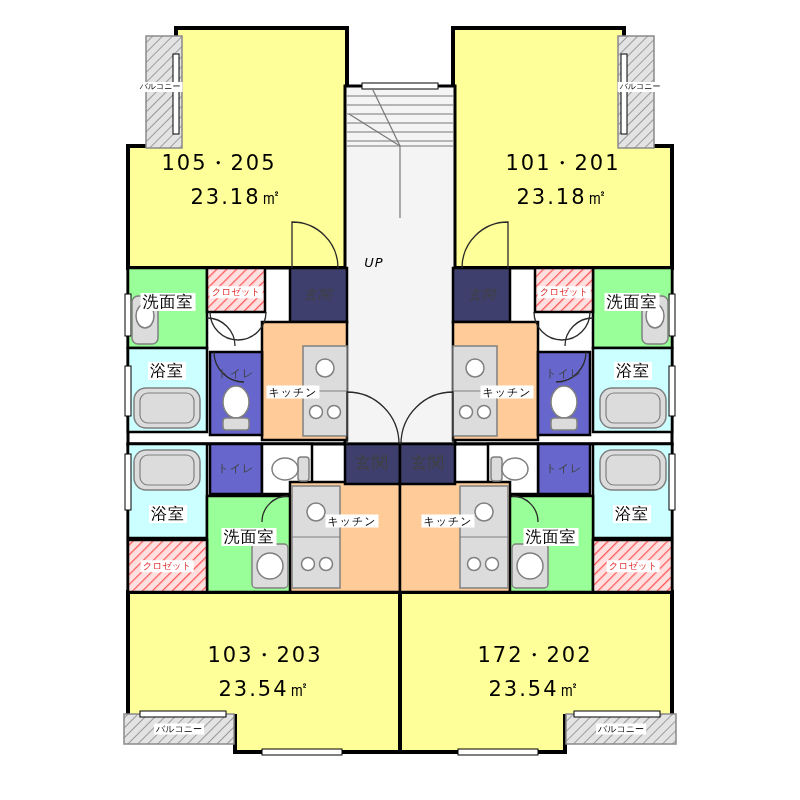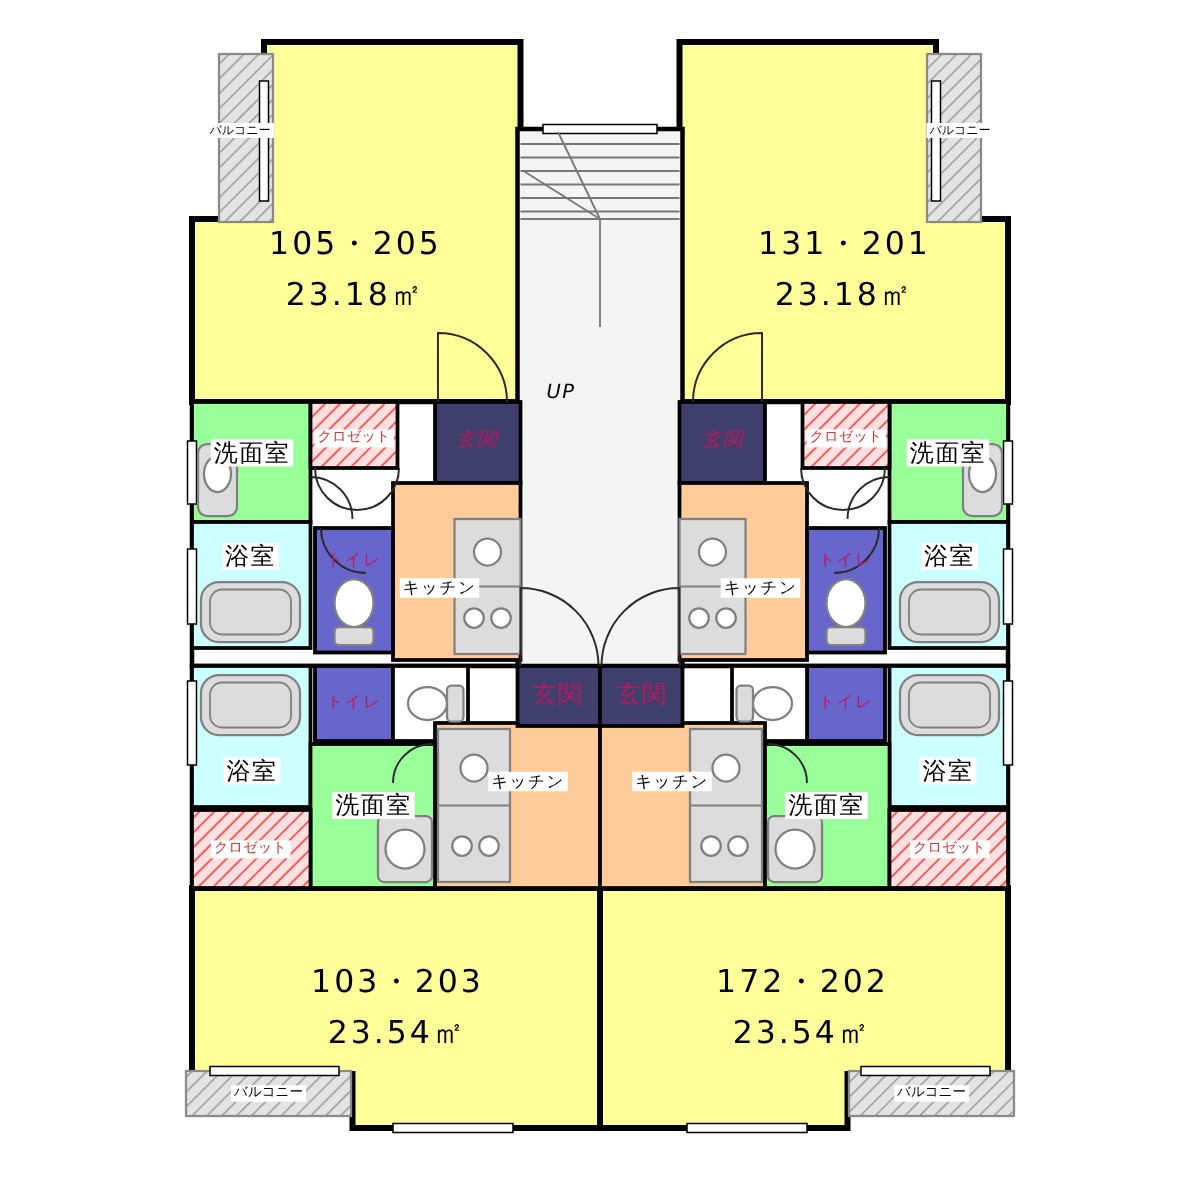--- a/index.html
+++ b/index.html
@@ -23,21 +23,21 @@
   .fxn {fill:none;stroke:var(--fixture-line,#808080);stroke-width:1.2;}
   .win {fill:#fff;stroke:var(--wall,#000);stroke-width:1;}
   .tread{stroke:#777;stroke-width:1.2;}
   .arc {fill:none;stroke:#2a2a2a;stroke-width:1.3;}
   .pr {fill:var(--closet-bg,#ffe0e0);} .prl{stroke:var(--closet-line,#ff5555);stroke-width:2.5;}
   .pg {fill:var(--balcony-bg,#e3e3e3);} .pgl{stroke:var(--balcony-line,#9a9a9a);stroke-width:2;}
   
   .lbl{position:absolute;transform:translate(-50%,-50%);white-space:nowrap;
        font-size:16px;color:#000;z-index:5;letter-spacing:1px;line-height:1;}
   .chip{background:#fff;padding:1px 2px;}
-  .white{color:#be185d;}
+  .white{color:#404040;}
   .red{color:#e03030;}
   .big{font-size:21px;letter-spacing:2px;}
   .s13{font-size:13px;font-style:italic;} .s11{font-size:11px;} .s10{font-size:9.5px;letter-spacing:0;}
   .s9{font-size:9px;letter-spacing:0;} .s8{font-size:8px;letter-spacing:0;}
 </style>
 </head>
 <body>
 
 <div class="plan">
 
@@ -205,23 +205,23 @@
     <path class="arc" d="M534,312 A28 28 0 0 0 562,340"></path>
     <path class="arc" d="M207,318 A28 28 0 0 1 235,346"></path>
     <path class="arc" d="M593,318 A28 28 0 0 0 565,346"></path>
     <path class="arc" d="M214,352 A30 30 0 0 0 244,382"></path>
     <path class="arc" d="M586,352 A30 30 0 0 1 556,382"></path>
     <path class="arc" d="M262,522 A26 26 0 0 1 288,496"></path>
     <path class="arc" d="M538,522 A26 26 0 0 0 512,496"></path>
   </g>
 </svg>
 
-<div class="lbl big" style="left:237px;top:163px">105・205</div>
+<div class="lbl big" style="left:219px;top:163px">105・205</div>
 <div class="lbl big" style="left:237px;top:197px">23.18㎡</div>
-<div class="lbl big" style="left:563px;top:163px">131・201</div>
+<div class="lbl big" style="left:563px;top:163px">101・201</div>
 <div class="lbl big" style="left:563px;top:197px">23.18㎡</div>
 <div class="lbl big" style="left:265px;top:655px">103・203</div>
 <div class="lbl big" style="left:265px;top:689px">23.54㎡</div>
 <div class="lbl big" style="left:535px;top:655px">172・202</div>
 <div class="lbl big" style="left:535px;top:689px">23.54㎡</div>
 
 <div class="lbl s13" style="left:374px;top:262px">UP</div>
 
 <div class="lbl chip" style="left:168px;top:302px">洗面室</div>
 <div class="lbl chip" style="left:632px;top:302px">洗面室</div>

